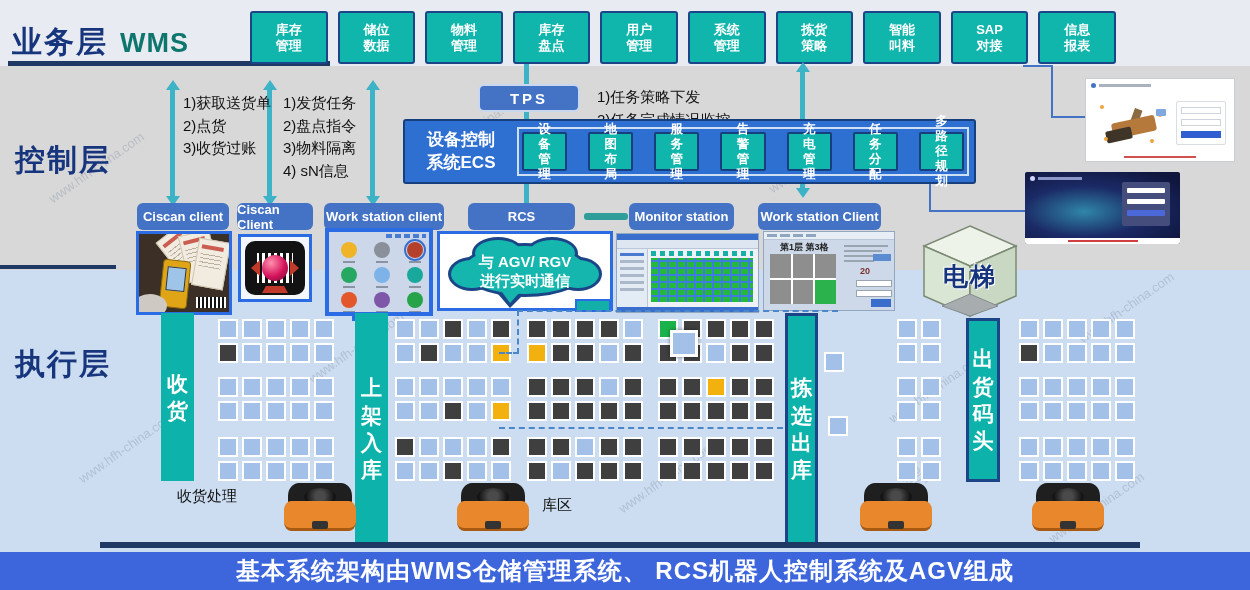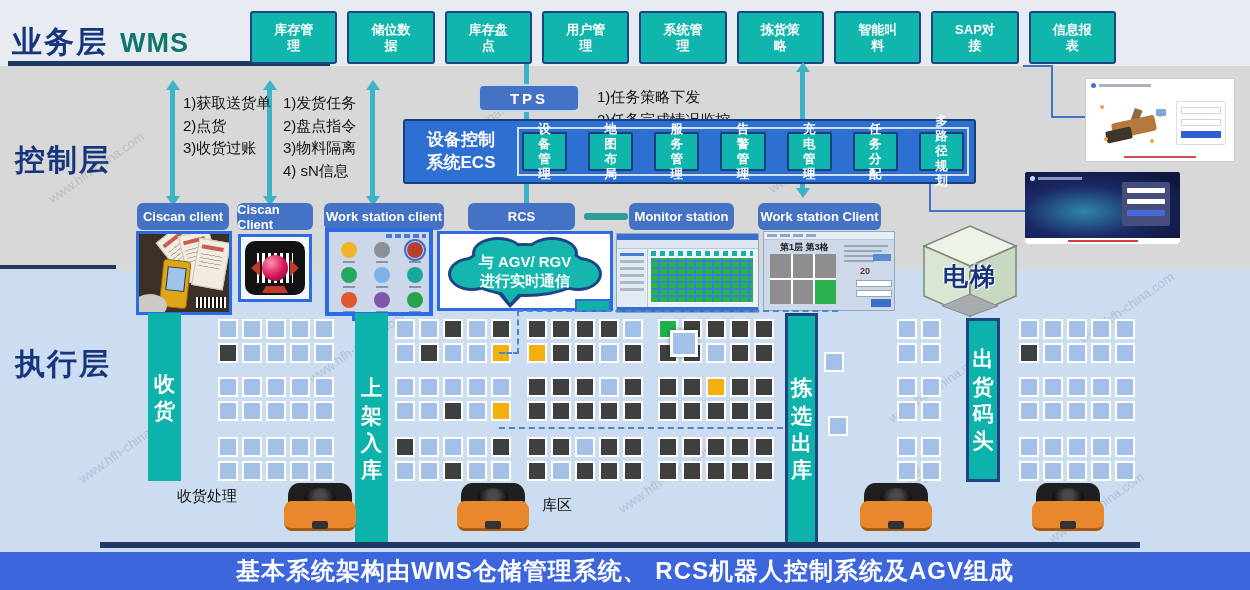--- a/index.html
+++ b/index.html
@@ -189,20 +189,21 @@
   <div class="abs layer-title" style="left:12px;top:22px;display:flex;align-items:baseline;">
     <span>业务层</span>
     <span class="wms">WMS</span>
   </div>
   <div class="abs layer-title" style="left:15px;top:140px;">控制层</div>
   <div class="abs layer-title" style="left:15px;top:344px;">执行层</div>
 
   <div id="biz-row" class="abs">
       <div class="bmod">库存管理</div>
       <div class="bmod">储位数据</div>
+      <div class="bmod">物料管理</div>
       <div class="bmod">库存盘点</div>
       <div class="bmod">用户管理</div>
       <div class="bmod">系统管理</div>
       <div class="bmod">拣货策略</div>
       <div class="bmod">智能叫料</div>
       <div class="bmod">SAP对接</div>
       <div class="bmod">信息报表</div>
     </div>
 
   <div class="abs" style="left:170px;top:80px;">
@@ -407,21 +408,21 @@
     <div class="ld-logo"></div>
       <div class="ld-logo2"></div>
     <div class="ld-panel">
         <i></i>
         <i></i>
         <span class="ld-btn"></span>
       </div>
     <div class="ld-foot"></div>
   </div>
 
-  <div class="abs vbar" style="left:148px;top:313px;width:33px;height:168px;">
+  <div class="abs vbar" style="left:161px;top:313px;width:33px;height:168px;">
       <span>收货</span>
     </div>
   <div class="abs vbar" style="left:355px;top:313px;width:33px;height:232px;">
       <span>上架入库</span>
     </div>
   <div class="abs vbar bordered" style="left:785px;top:313px;width:33px;height:232px;">
       <span>拣选出库</span>
     </div>
   <div class="abs vbar bordered" style="left:966px;top:318px;width:34px;height:164px;">
       <span>出货码头</span>

